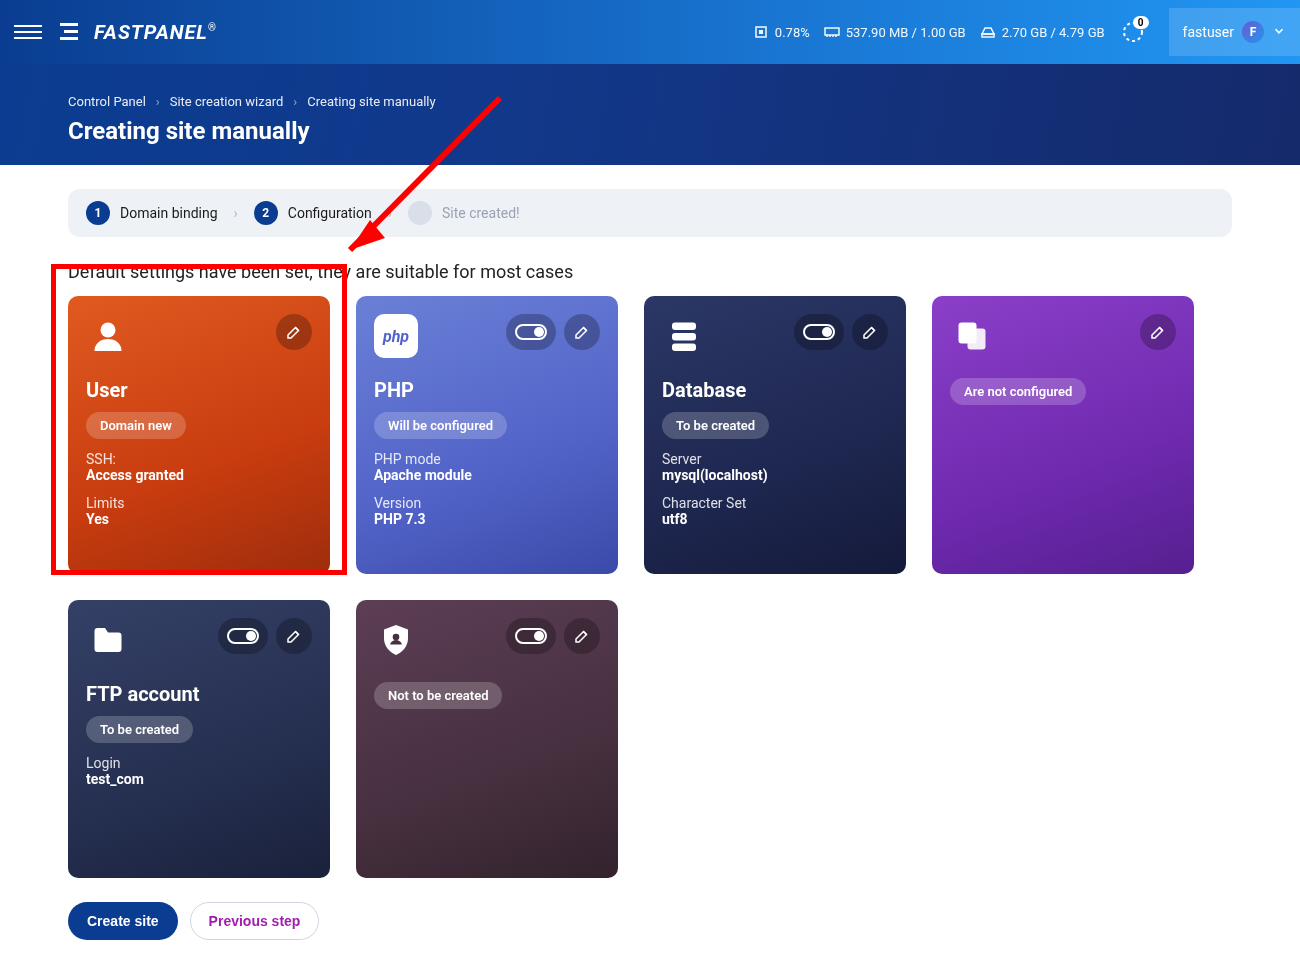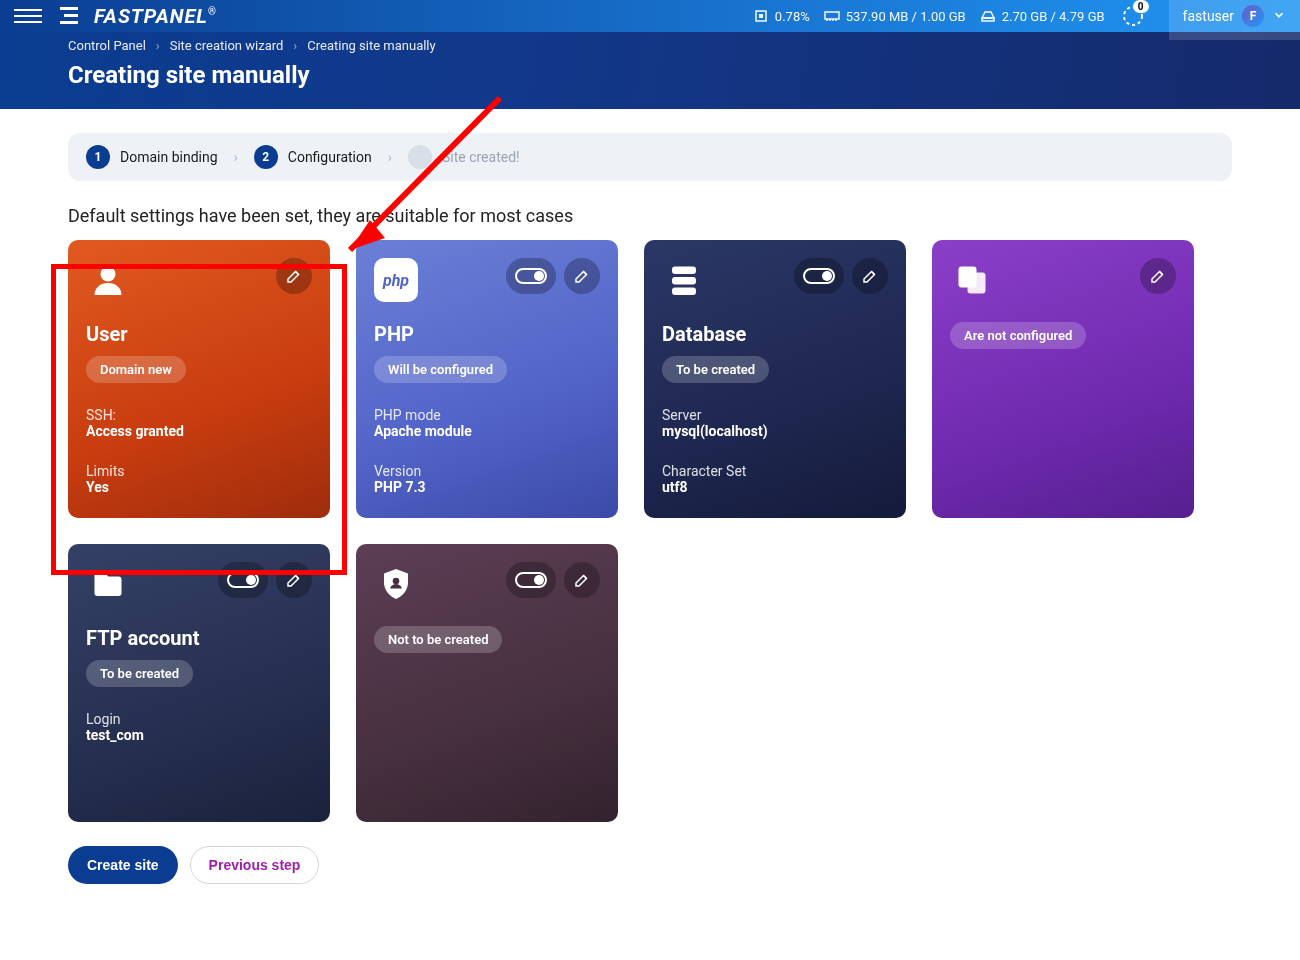--- a/index.html
+++ b/index.html
@@ -1,36 +1,36 @@
 <!DOCTYPE html>
 <html><head>
 <meta charset="utf-8">
 <style>
 * { margin: 0; padding: 0; box-sizing: border-box; }
 body { font-family: -apple-system, BlinkMacSystemFont, 'Segoe UI', Roboto, Arial, sans-serif; background: #fff; color: #1a1a1a; }
 
 .wrap { width: 1300px; min-height: 960px; position: relative; }
 
 
-.topbar { height: 32px; background: linear-gradient(90deg, #0a3d91 0%, #1976d2 60%, #2196f3 100%); display: flex; align-items: center; padding: 13px 14px; color: #fff; font-size: 13px; gap: 14px; }
+.topbar { height: 64px; background: linear-gradient(90deg, #0a3d91 0%, #1976d2 60%, #2196f3 100%); display: flex; align-items: center; padding: 13px 14px; color: #fff; font-size: 13px; gap: 14px; }
 .hamburger { width: 28px; height: 28px; display: flex; flex-direction: column; justify-content: center; gap: 4px; cursor: pointer; }
 .hamburger span { height: 2px; background: #fff; display: block; }
 .logo { display: flex; align-items: center; gap: 6px; font-weight: 700; font-style: italic; letter-spacing: 1px; font-size: 20px; margin-left: 4px; }
 .logo .reg { font-size: 10px; vertical-align: super; font-style: normal; font-weight: 400; }
 .topbar .spacer { flex: 1; }
 .stat { display: flex; align-items: center; gap: 6px; font-size: 13px; opacity: 0.95; }
 .stat svg { width: 16px; height: 16px; }
 .notif { position: relative; width: 28px; height: 28px; display: flex; align-items: center; justify-content: center; }
 .notif .dot { position: absolute; top: -2px; right: -2px; background: #fff; color: #000; border-radius: 10px; font-size: 10px; font-weight: 700; padding: 1px 5px; }
 .user-pill { background: rgba(255,255,255,0.15); display: flex; align-items: center; gap: 8px; height: 48px; padding: 0 14px; margin: 0 -14px 0 8px; font-size: 14px; text-align: right; }
 .avatar-sm { width: 22px; height: 22px; border-radius: 50%; background: linear-gradient(135deg,#6a5acd,#2196f3); display: flex; align-items: center; justify-content: center; font-size: 12px; font-weight: 700; color:#fff; }
 .chev svg{width:14px;height:14px;}
 
 
-.pagehead { background: linear-gradient(100deg, #0a3d91 0%, #12388a 40%, #152a6b 100%); color: #fff; padding: 6px 68px 20px; }
+.pagehead { background: linear-gradient(100deg, #0a3d91 0%, #12388a 40%, #152a6b 100%); color: #fff; padding: 30px 68px 20px; }
 .breadcrumb { font-size: 13px; display: flex; gap: 10px; align-items: center; opacity: 0.9; }
 .breadcrumb .sep { opacity: 0.6; }
 .pagetitle { font-size: 24px; font-weight: 700; margin-top: 8px; }
 
 
 .content { padding: 24px 68px; }
 
 
 .stepper { background: #eef2f7; border-radius: 12px; padding: 12px 18px; display: flex; align-items: center; gap: 16px; font-size: 14px; }
 .step { display: flex; align-items: center; gap: 10px; }
@@ -58,21 +58,21 @@
 .toggle { width: 50px; height: 36px; border-radius: 18px; background: rgba(0,0,0,0.25); display: flex; align-items: center; justify-content: center; cursor: pointer; }
 .toggle-track { width: 32px; height: 16px; border: 2px solid #fff; border-radius: 10px; position: relative; }
 .toggle-dot { width: 10px; height: 10px; background: #fff; border-radius: 50%; position: absolute; top: 1px; right: 1px; }
 .card-icon { width: 44px; height: 44px; border-radius: 8px; display:flex;align-items:center;justify-content:center;}
 .card-icon svg{width:36px;height:36px;fill:#fff;}
 .card-icon.php-box{background:#fff;border-radius:10px;}
 .card-icon.php-box .phptxt{color:#5263c8;font-weight:700;font-style:italic;font-size:16px;}
 .card-title { font-size: 20px; font-weight: 700; margin-bottom:10px;}
 .badge { display: inline-block; background: rgba(255,255,255,0.2); border-radius: 14px; font-size: 13px; padding: 6px 14px; font-weight: 600; }
 .kv { margin-top: 12px; font-size: 14px; }
-.kv .k { opacity: 0.85; margin-top: 24px; }
+.kv .k { opacity: 0.85; }
 .kv .v { font-weight: 700; }
 
 
 .actions { margin-top: 24px; display: flex; gap: 12px; }
 .btn { padding: 10px 18px; border-radius: 22px; font-size: 14px; font-weight: 600; cursor: pointer; border: 1px solid transparent; }
 .btn.primary { background: #0a3d91; color: #fff; }
 .btn.secondary { background: #fff; color: #a21caf; border-color: #d0d6e0; }
 
 
 .anno-box { position: absolute; border: 5px solid #f00; pointer-events: none; }

